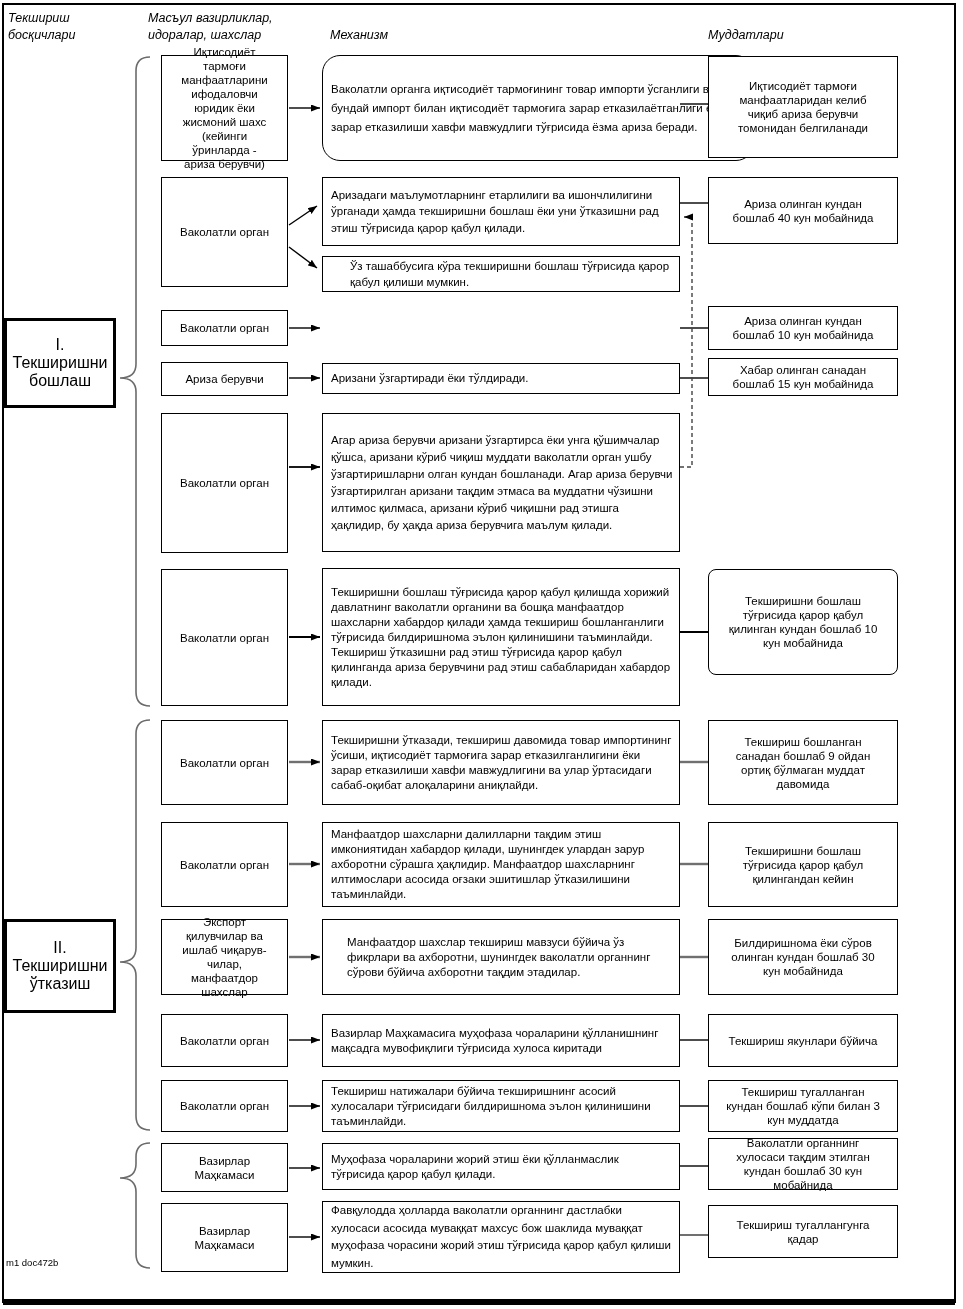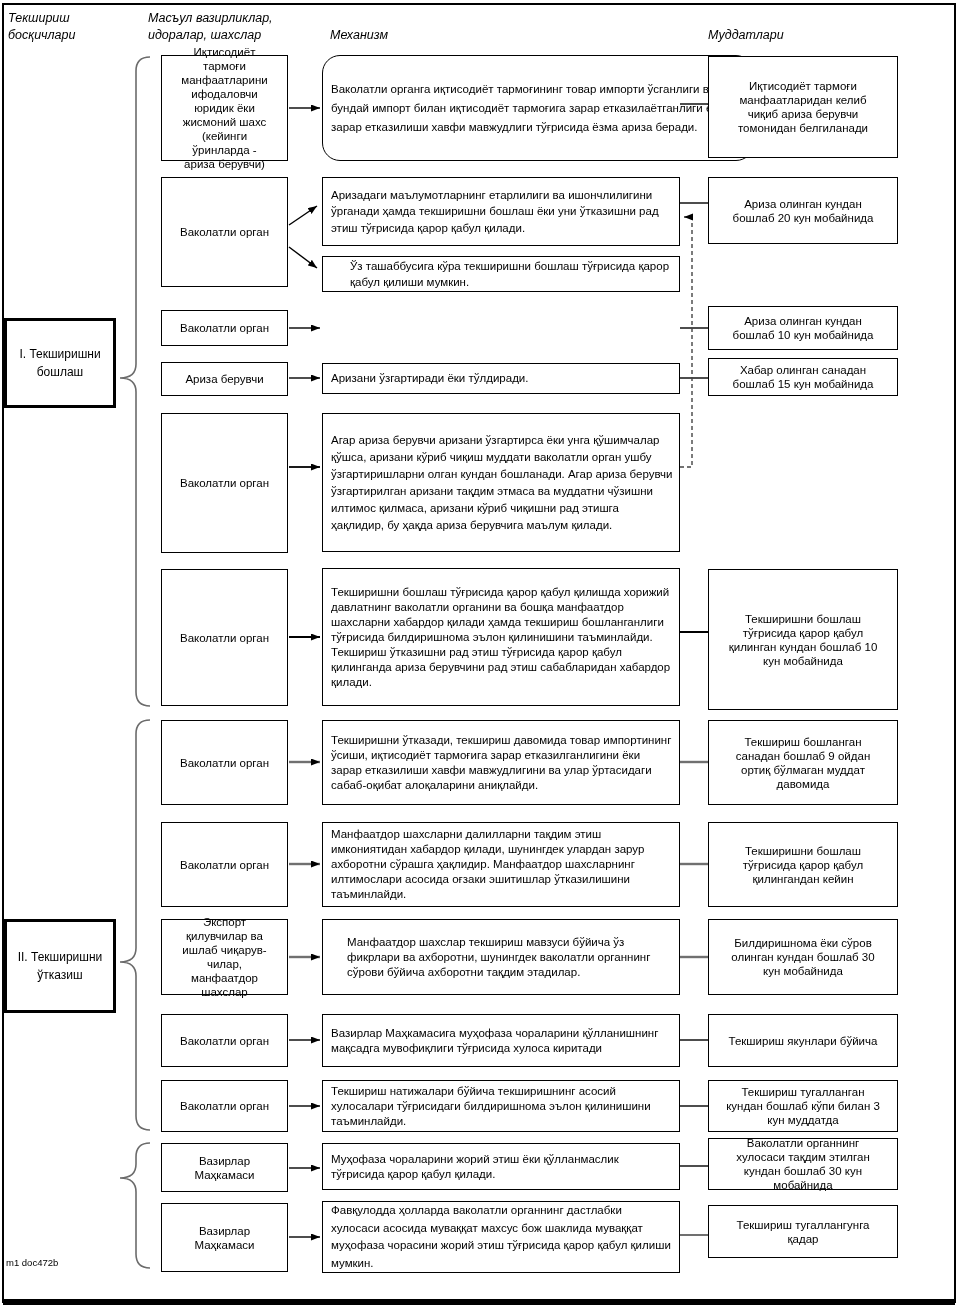--- a/index.html
+++ b/index.html
@@ -9,21 +9,21 @@
   }
   .colhead{position:absolute;font-style:italic;font-size:12.5px;line-height:17px;text-align:left;}
   .box{position:absolute;border:1px solid #000;background:#fff;box-sizing:border-box;
        display:flex;align-items:center;font-size:11.5px;}
   .actor,.dead{justify-content:center;text-align:center;line-height:14px;padding:2px 17px;}
   .mech{text-align:left;line-height:19px;padding:2px 6px 2px 8px;}
   .mech span,.actor span,.dead span{white-space:pre-line;display:block;width:100%;}
   .mech.tight{line-height:15px;}
   .stage{position:absolute;border:3px solid #000;background:#fff;box-sizing:border-box;
          display:flex;align-items:center;justify-content:center;text-align:center;
-         font-size:12px;line-height:18px;padding:2px;}
+         font-size:16px;line-height:18px;padding:2px;}
   #overlay{position:absolute;left:0;top:0;pointer-events:none;}
   .footnote{position:absolute;font-size:9.5px;line-height:11px;}
 </style>
 </head>
 <body>
 
 <div id="canvas">
 
   <div class="colhead" style="left:8px;top:10px;width:110px;">Текшириш босқичлари</div>
   <div class="colhead" style="left:148px;top:10px;width:152px;">Масъул вазирликлар, идоралар, шахслар</div>
@@ -50,21 +50,21 @@
   <div class="box actor" style="left:161px;top:177px;width:127px;height:110px;">
       <span>Ваколатли орган</span>
     </div>
   <div class="box mech" style="left:322px;top:177px;width:358px;height:69px;line-height:16.5px;">
       <span>Аризадаги маълумотларнинг етарлилиги ва ишончлилигини ўрганади ҳамда текширишни бошлаш ёки уни ўтказишни рад этиш тўғрисида қарор қабул қилади.</span>
     </div>
   <div class="box mech" style="left:322px;top:256px;width:358px;height:36px;line-height:16px;padding-left:27px;">
       <span>Ўз ташаббусига кўра текширишни бошлаш тўғрисида қарор қабул қилиши мумкин.</span>
     </div>
   <div class="box dead" style="left:708px;top:177px;width:190px;height:67px;">
-      <span>Ариза олинган кундан бошлаб 20 кун мобайнида</span>
+      <span>Ариза олинган кундан бошлаб 40 кун мобайнида</span>
     </div>
 
   <div class="box actor" style="left:161px;top:310px;width:127px;height:36px;">
       <span>Ваколатли орган</span>
     </div>
   <div class="box dead" style="left:708px;top:306px;width:190px;height:44px;">
       <span>Ариза олинган кундан бошлаб 10 кун мобайнида</span>
     </div>
 
   <div class="box actor" style="left:161px;top:362px;width:127px;height:34px;">
@@ -84,21 +84,21 @@
       <span>Агар ариза берувчи аризани ўзгартирса ёки унга қўшимчалар қўшса, аризани кўриб чиқиш муддати ваколатли орган ушбу ўзгартиришларни олган кундан бошланади. Агар ариза берувчи ўзгартирилган аризани тақдим этмаса ва муддатни чўзишни илтимос қилмаса, аризани кўриб чиқишни рад этишга ҳақлидир, бу ҳақда ариза берувчига маълум қилади.</span>
     </div>
 
   <div class="box actor" style="left:161px;top:569px;width:127px;height:137px;">
       <span>Ваколатли орган</span>
     </div>
   <div class="box mech tight" style="left:322px;top:568px;width:358px;height:138px;">
       <span>Текширишни бошлаш тўғрисида қарор қабул қилишда хорижий давлатнинг ваколатли органини ва бошқа манфаатдор шахсларни хабардор қилади ҳамда текшириш бошланганлиги тўғрисида билдиришнома эълон қилинишини таъминлайди.
 Текшириш ўтказишни рад этиш тўғрисида қарор қабул қилинганда ариза берувчини рад этиш сабабларидан хабардор қилади.</span>
     </div>
-  <div class="box dead" style="left:708px;top:569px;width:190px;height:141px;">
+  <div class="box dead" style="left:708px;top:569px;width:190px;height:106px;border-radius:8px;">
       <span>Текширишни бошлаш тўғрисида қарор қабул қилинган кундан бошлаб 10 кун мобайнида</span>
     </div>
 
   <div class="box actor" style="left:161px;top:720px;width:127px;height:85px;">
       <span>Ваколатли орган</span>
     </div>
   <div class="box mech tight" style="left:322px;top:720px;width:358px;height:85px;">
       <span>Текширишни ўтказади, текшириш давомида товар импортининг ўсиши, иқтисодиёт тармоғига зарар етказилганлигини ёки зарар етказилиши хавфи мавжудлигини ва улар ўртасидаги сабаб-оқибат алоқаларини аниқлайди.</span>
     </div>
   <div class="box dead" style="left:708px;top:720px;width:190px;height:85px;">

